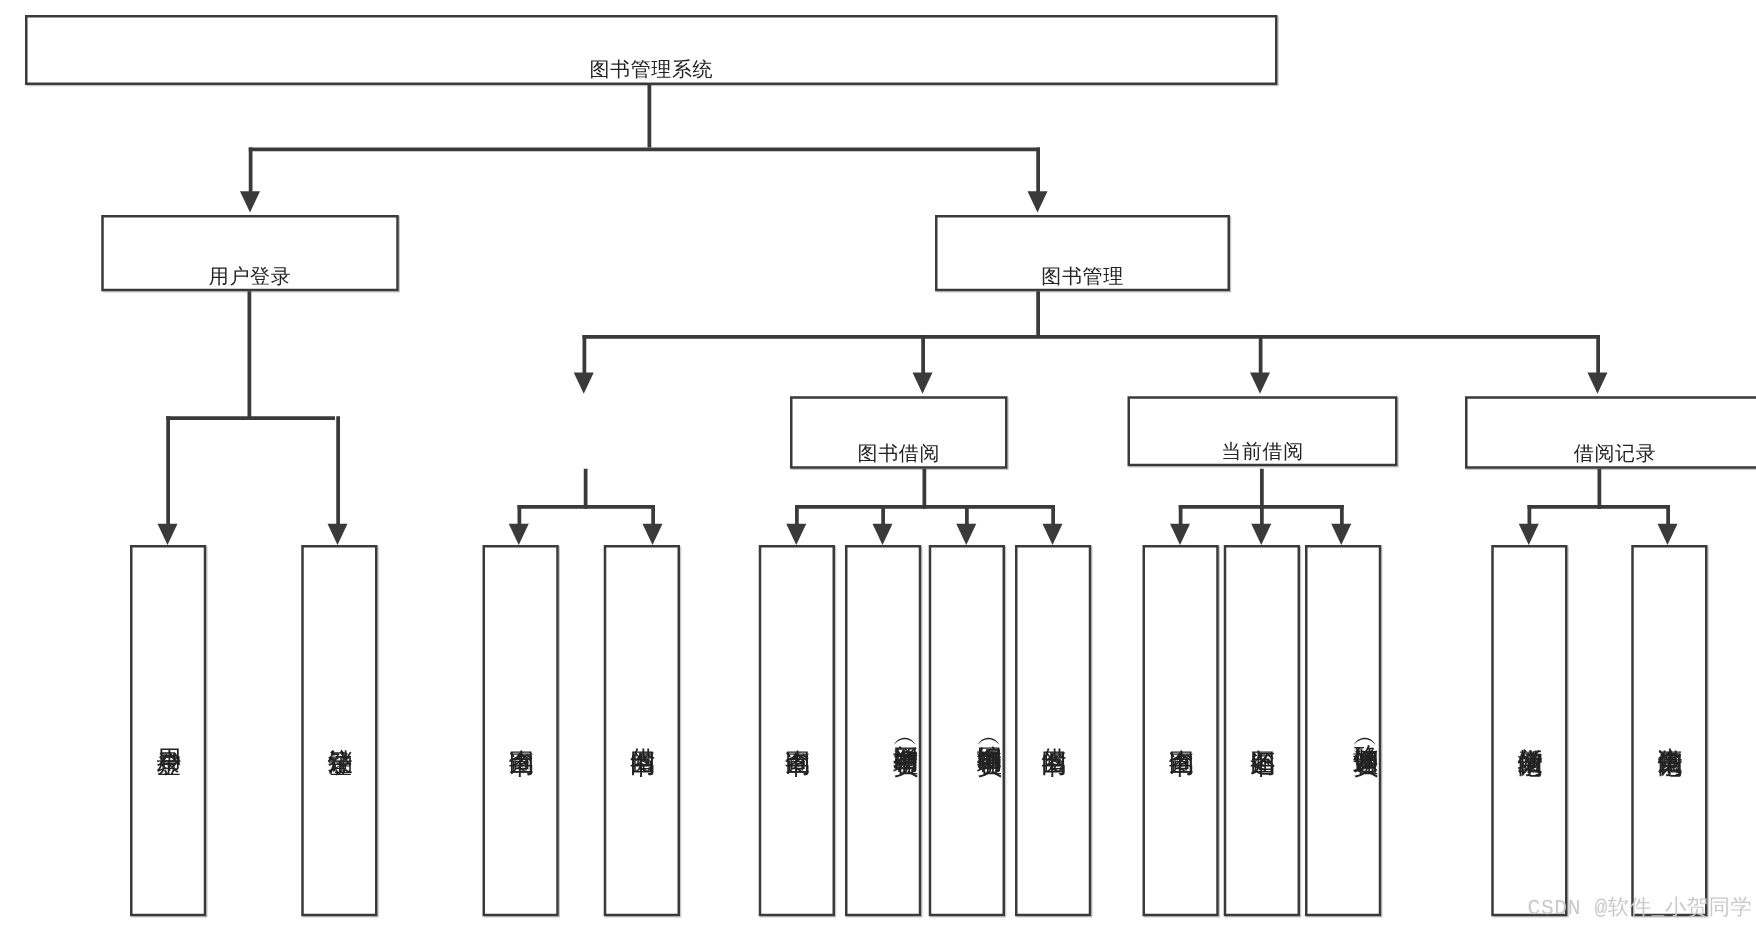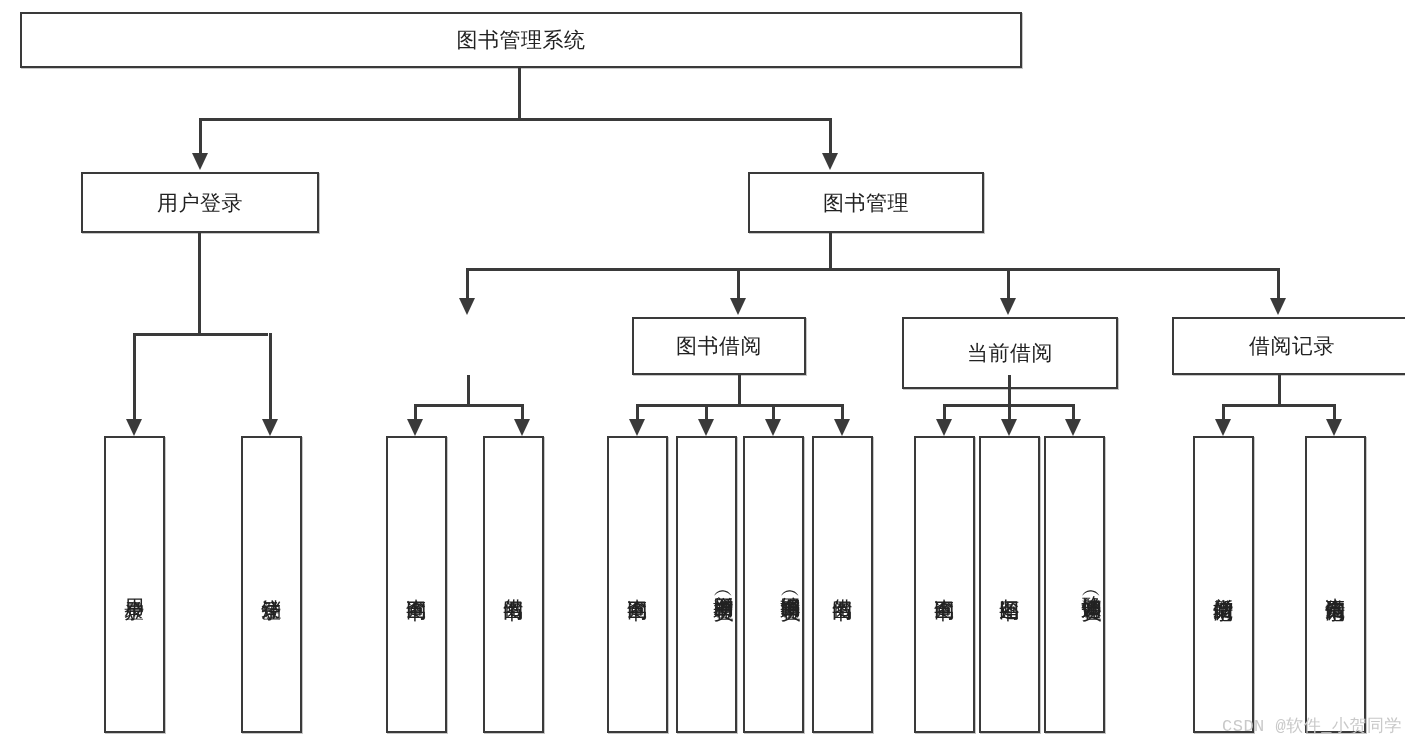--- a/index.html
+++ b/index.html
@@ -20,23 +20,24 @@
     box-sizing: border-box;
     border: 2px solid #3a3a3a;
     background: #ffffff;
     display: flex;
     align-items: center;
     justify-content: center;
     color: #222222;
     box-shadow: 1px 1px 0 rgba(0,0,0,0.22);
   }
   .node.horiz {
-    font-size: 21px;
+    font-size: 16px;
     letter-spacing: 0.5px;
     line-height: 1.1;
+    align-items: flex-end;
   }
   .node.vert {
     writing-mode: vertical-rl;
     text-orientation: upright;
     font-size: 20px;
     line-height: 1.12;
     letter-spacing: 1px;
     padding: 6px 0;
     align-items: flex-start;
     justify-content: center;
@@ -109,21 +110,21 @@
   <div class="line vline" style="left:737px; top:268px; width:3px; height:32px;"></div>
   <div class="arrow" style="left:730px; top:298px;"></div>
   <div class="line vline" style="left:1007px; top:268px; width:3px; height:32px;"></div>
   <div class="arrow" style="left:1000px; top:298px;"></div>
   <div class="line vline" style="left:1277px; top:268px; width:3px; height:32px;"></div>
   <div class="arrow" style="left:1270px; top:298px;"></div>
 
   <div class="node horiz" style="left:632px; top:317px; width:174px; height:58px;">
     <span>图书借阅</span>
   </div>
-  <div class="node horiz" style="left:902px; top:317px; width:216px; height:72px;">
+  <div class="node horiz" style="left:902px; top:317px; width:216px; height:56px;">
     <span>当前借阅</span>
   </div>
   <div class="node horiz" style="left:1172px; top:317px; width:240px; height:58px;">
     <span>借阅记录</span>
   </div>
 
   <div class="line vline" style="left:467px; top:375px; width:3px; height:32px;"></div>
   <div class="line hline" style="left:414px; top:404px; width:110px; height:3px;"></div>
   <div class="line vline" style="left:414px; top:404px; width:3px; height:17px;"></div>
   <div class="arrow" style="left:407px; top:419px;"></div>

